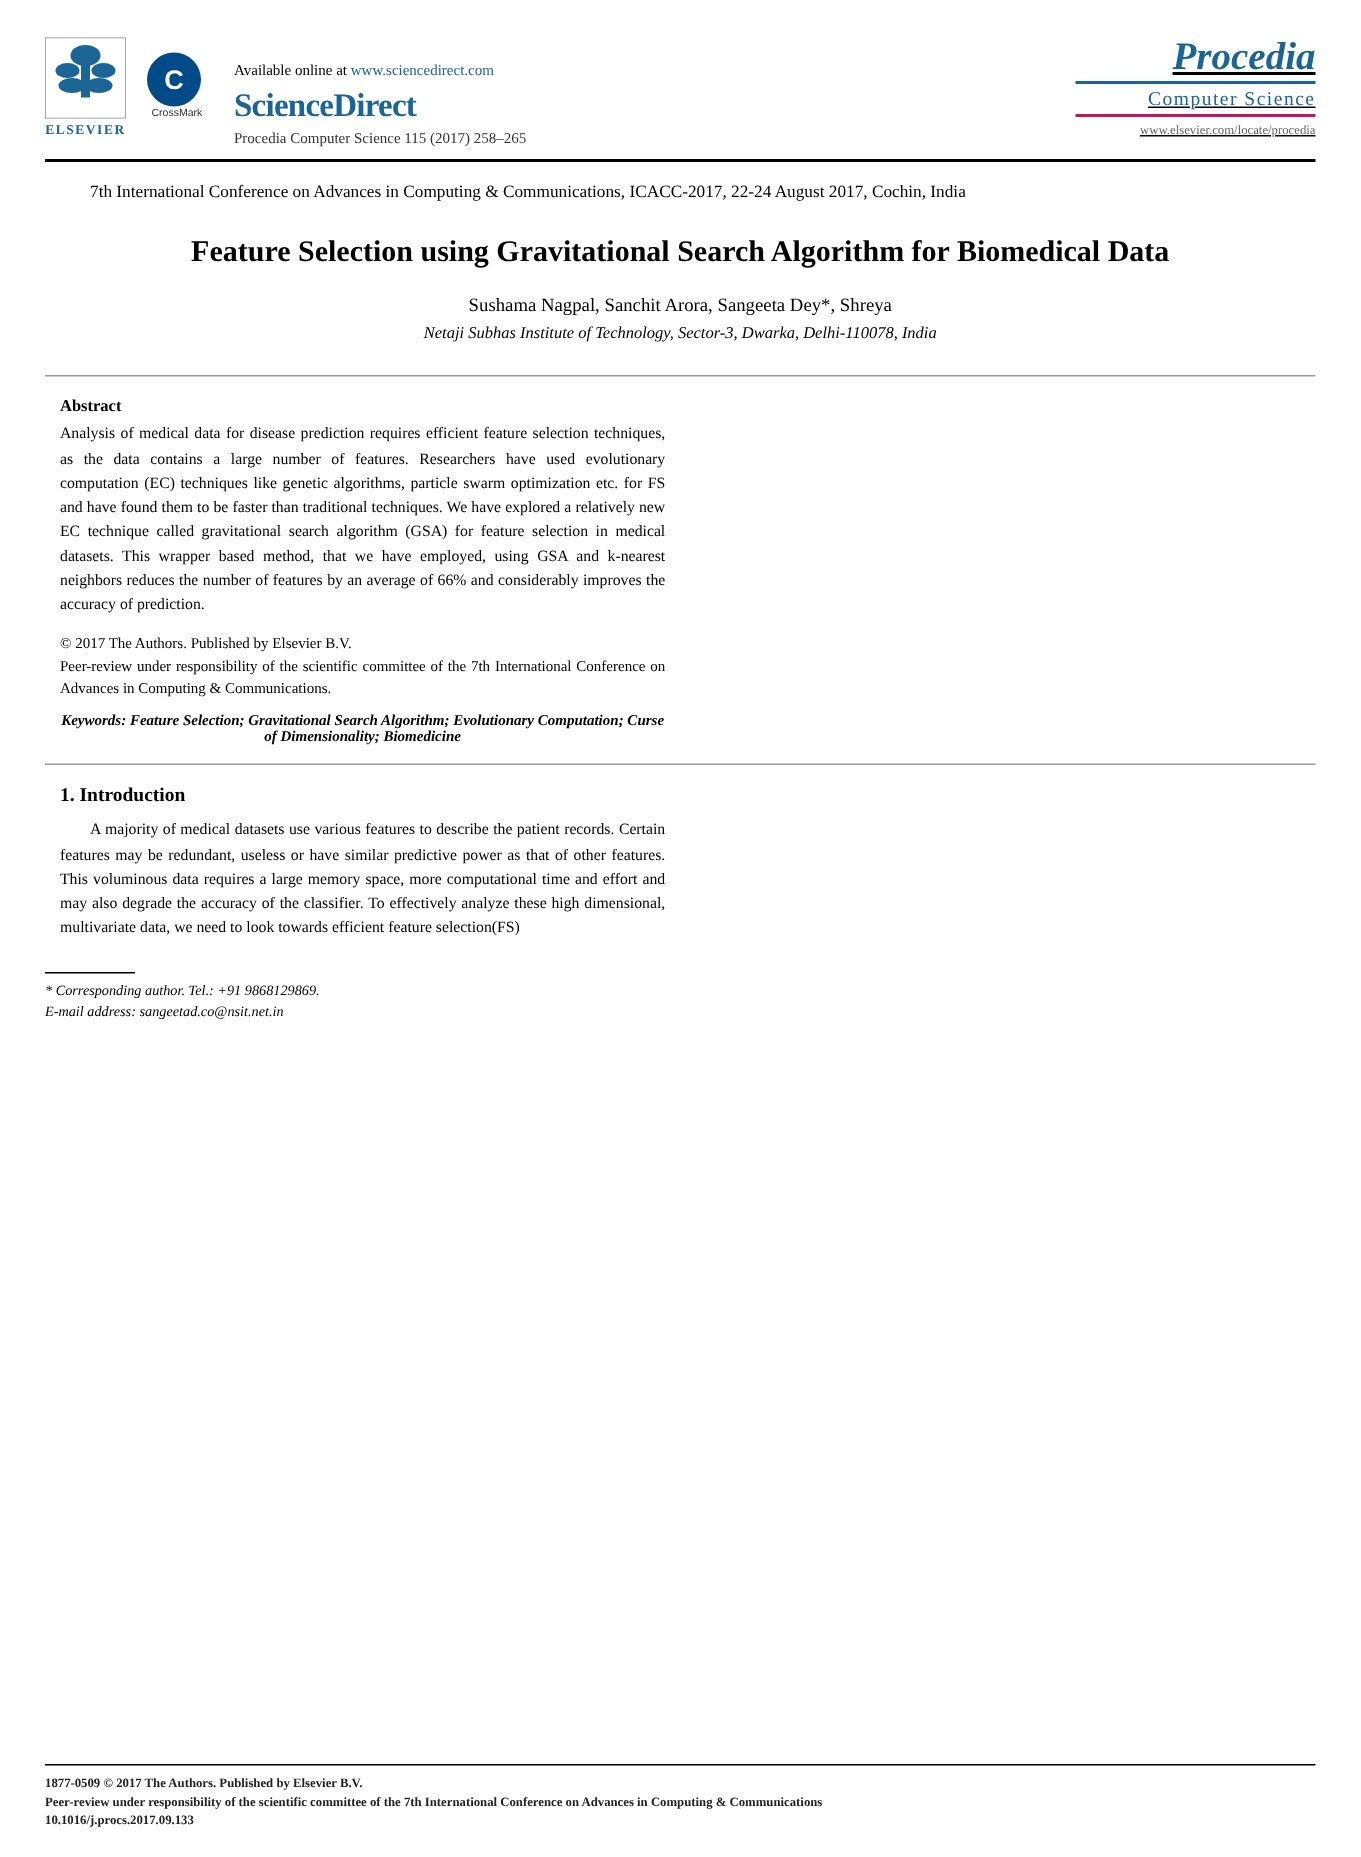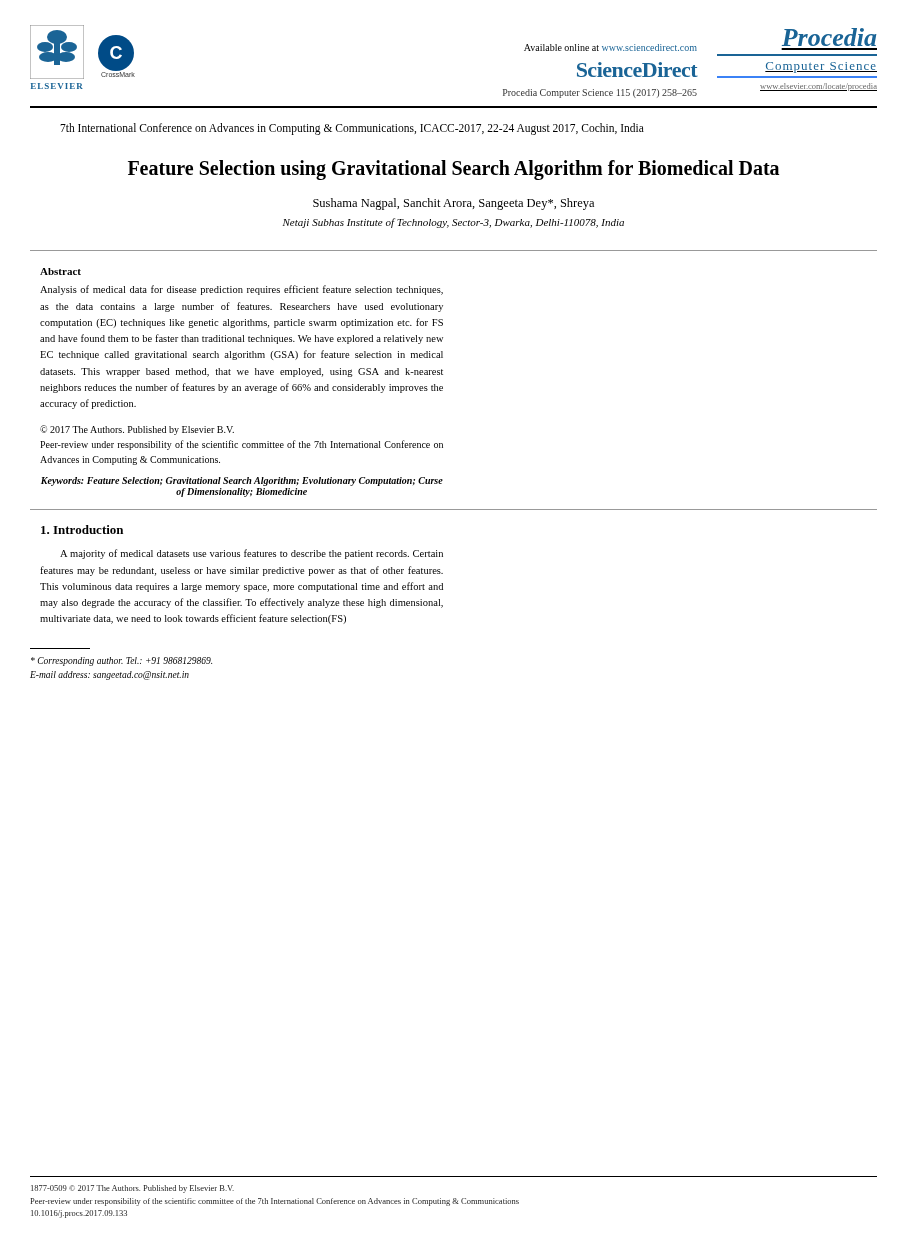--- a/index.html
+++ b/index.html
@@ -36,21 +36,21 @@
 
     .elsevier-text {
       font-size: 9px;
       font-weight: bold;
       color: #1a6496;
       letter-spacing: 1px;
       margin-top: 2px;
     }
 
     .header-center {
-      text-align: right;
+      text-align: left;
       flex: 1;
       padding: 0 20px;
       margin-top: 24px;
     }
 
     .available-online {
       font-size: 10px;
       color: #000;
       margin-bottom: 4px;
     }
@@ -85,21 +85,21 @@
       font-style: italic;
       font-weight: bold;
       line-height: 1;
     }
 
     .procedia-subtitle {
       font-size: 13px;
       color: #1a6496;
       letter-spacing: 1px;
       border-top: 2px solid #1a6496;
-      border-bottom: 2px solid #3b82f6;
+      border-bottom: 2px solid #be185d;
       padding: 2px 0;
       margin-top: 3px;
     }
 
     .procedia-url {
       font-size: 8.5px;
       color: #666;
       margin-top: 3px;
     }
 
@@ -242,20 +242,21 @@
     .bottom-footer-divider {
       border: none;
       border-top: 1px solid #000;
       margin-bottom: 5px;
     }
 
     .bottom-footer-text {
       font-size: 8.5px;
       line-height: 1.5;
       color: #222;
+      font-weight: bold;
     }
 
     
     .elsevier-svg-wrap {
       display: flex;
       flex-direction: column;
       align-items: center;
     }
 
     .crossmark-wrap {

